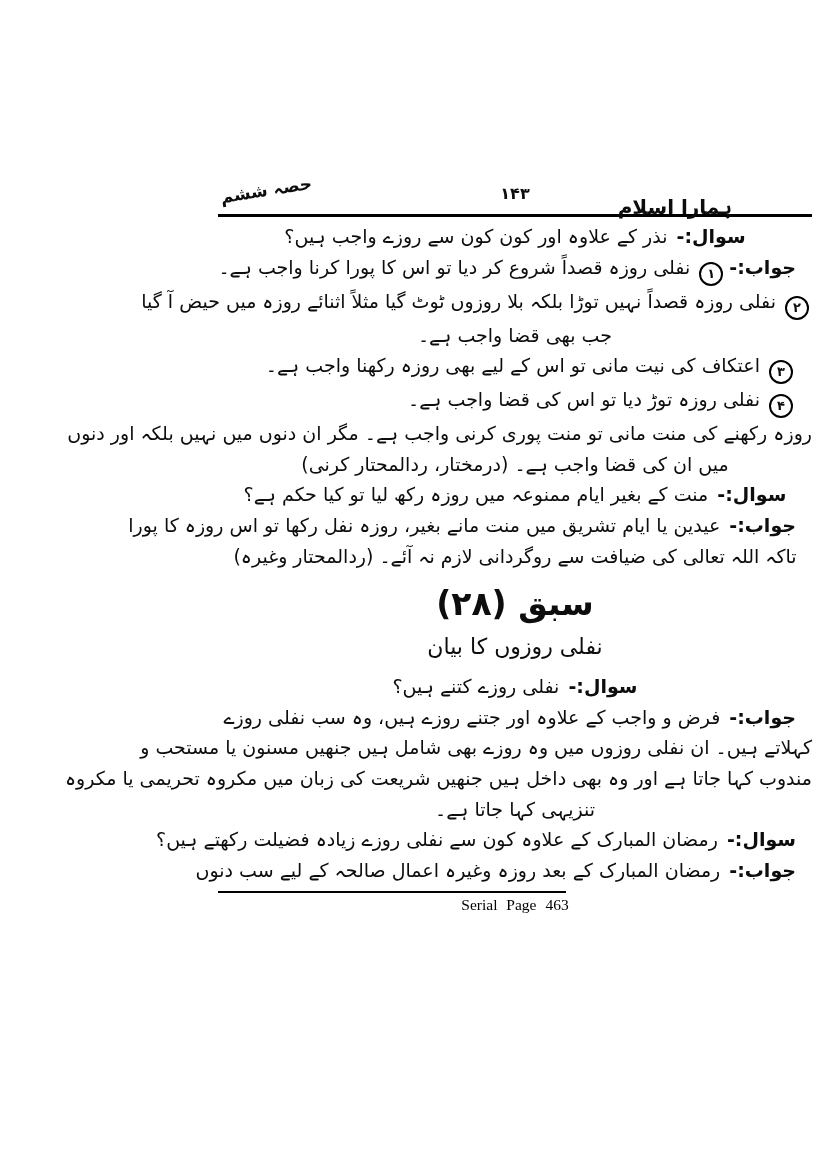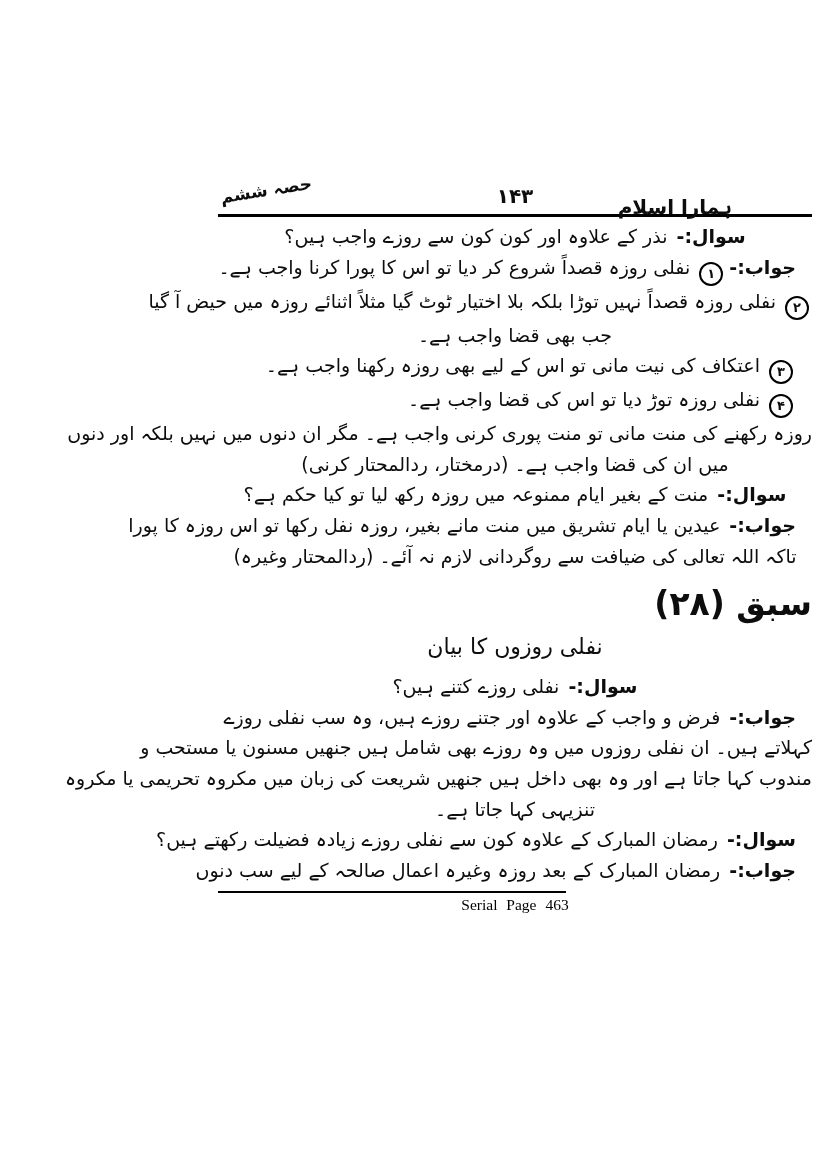--- a/index.html
+++ b/index.html
@@ -10,40 +10,40 @@
   }
   .content{position:absolute;left:218px;top:176px;width:594px;direction:rtl;}
   
   .hdr{position:relative;height:38px;direction:ltr;}
   .hdr .part-title{
     position:absolute;left:2px;top:4px;font-size:17px;font-weight:bold;
     transform:rotate(-9deg);direction:rtl;white-space:nowrap;
   }
   .hdr .page-number{
     position:absolute;left:50%;top:8px;transform:translateX(-50%);
-    font-size:20px;font-weight:bold;letter-spacing:1px;
+    font-size:16px;font-weight:bold;letter-spacing:1px;
   }
   .hdr .book-title{
     position:absolute;right:80px;top:19px;font-size:20px;font-weight:bold;
     direction:rtl;white-space:nowrap;
   }
   .header-rule{border:0;border-top:3px solid #000;margin:0;}
   
   .body-block{font-size:19px;line-height:30.6px;text-align:right;margin-top:4px;}
   .line{white-space:nowrap;}
   .line.center{text-align:center;}
   .line.ind{padding-right:16px;}
   .lbl{font-weight:bold;margin-left:3px;}
   .circ{
     display:inline-block;width:20px;height:20px;border:2px solid #000;
     border-radius:50%;text-align:center;line-height:20px;font-size:13px;
     font-weight:bold;margin:0 3px;vertical-align:-4px;
   }
   
-  .lesson-title{font-size:33px;font-weight:bold;line-height:46px;margin-top:10px;}
+  .lesson-title{text-align:center;font-size:33px;font-weight:bold;line-height:46px;margin-top:10px;}
   .lesson-subtitle{text-align:center;font-size:22px;font-weight:normal;line-height:40px;}
   
   .ftr{direction:ltr;margin-top:6px;}
   .footer-rule{border:0;border-top:2.5px solid #000;width:348px;margin:0;}
   .serial{
     font-family:"Liberation Serif",serif;font-size:15.5px;color:#000;
     text-align:center;margin-top:3px;word-spacing:5px;
   }
 </style>
 </head>
@@ -55,21 +55,21 @@
     <div class="hdr">
       <span class="part-title">حصہ ششم</span>
       <span class="page-number">۱۴۳</span>
       <span class="book-title">ہمارا اسلام</span>
     </div>
     <hr class="header-rule">
 
     <div class="body-block">
         <div class="line center"><span class="lbl">سوال:-</span><span> نذر کے علاوہ اور کون کون سے روزے واجب ہیں؟</span></div>
         <div class="line ind"><span class="lbl">جواب:-</span><span class="circ">۱</span><span> نفلی روزہ قصداً شروع کر دیا تو اس کا پورا کرنا واجب ہے۔</span></div>
-        <div class="line"><span class="circ">۲</span><span> نفلی روزہ قصداً نہیں توڑا بلکہ بلا اختیار ٹوٹ گیا مثلاً اثنائے روزہ میں حیض آ گیا</span></div>
+        <div class="line"><span class="circ">۲</span><span> نفلی روزہ قصداً نہیں توڑا بلکہ بلا روزوں ٹوٹ گیا مثلاً اثنائے روزہ میں حیض آ گیا</span></div>
         <div class="line center"><span>جب بھی قضا واجب ہے۔</span></div>
         <div class="line ind"><span class="circ">۳</span><span> اعتکاف کی نیت مانی تو اس کے لیے بھی روزہ رکھنا واجب ہے۔</span></div>
         <div class="line ind"><span class="circ">۴</span><span> نفلی روزہ توڑ دیا تو اس کی قضا واجب ہے۔</span></div>
         <div class="line"><span>روزہ رکھنے کی منت مانی تو منت پوری کرنی واجب ہے۔ مگر ان دنوں میں نہیں بلکہ اور دنوں</span></div>
         <div class="line center"><span>میں ان کی قضا واجب ہے۔ (درمختار، ردالمحتار کرنی)</span></div>
         <div class="line center"><span class="lbl">سوال:-</span><span> منت کے بغیر ایام ممنوعہ میں روزہ رکھ لیا تو کیا حکم ہے؟</span></div>
         <div class="line ind"><span class="lbl">جواب:-</span><span> عیدین یا ایام تشریق میں منت مانے بغیر، روزہ نفل رکھا تو اس روزہ کا پورا</span></div>
         <div class="line center"><span>تاکہ اللہ تعالی کی ضیافت سے روگردانی لازم نہ آئے۔ (ردالمحتار وغیرہ)</span></div>
       </div>
 

